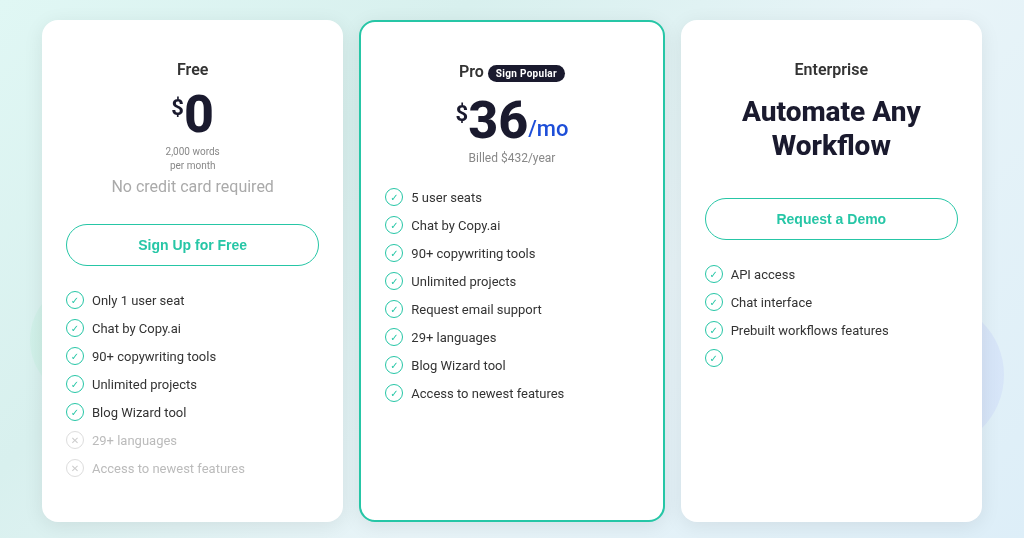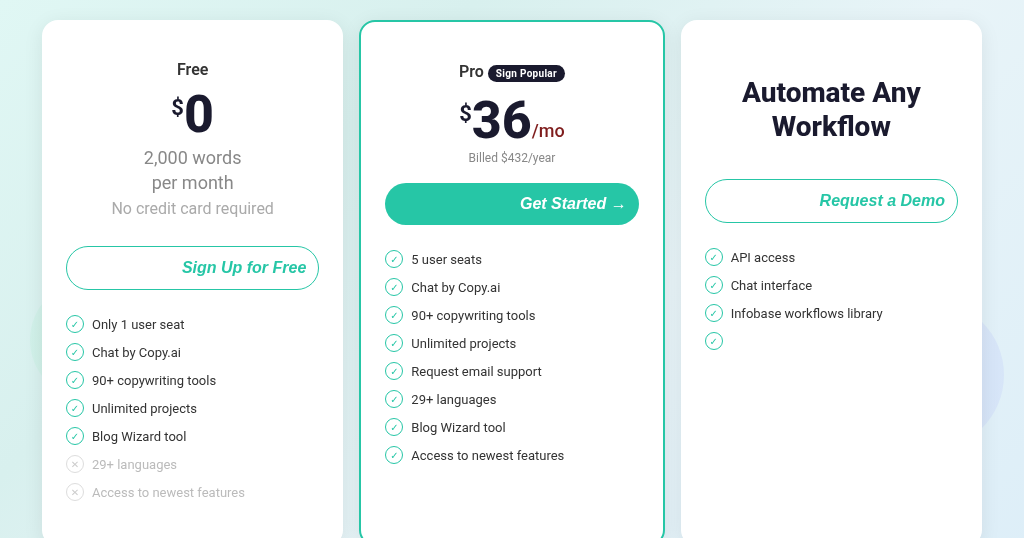--- a/index.html
+++ b/index.html
@@ -111,35 +111,35 @@
     }
 
     .price-amount {
       font-size: 52px;
       font-weight: 800;
       color: #1a1a2e;
       line-height: 1;
     }
 
     .price-period {
-      font-size: 18px;
+      font-size: 22px;
       font-weight: 500;
-      color: #7f1d1d;
+      color: #1d4ed8;
       align-self: flex-end;
       margin-bottom: 6px;
     }
 
     .price-subtitle {
       font-size: 12px;
       color: #888;
       margin-bottom: 6px;
     }
 
     .price-words {
-      font-size: 18px;
+      font-size: 10px;
       color: #888;
       text-align: center;
       line-height: 1.4;
       margin-bottom: 4px;
     }
 
     .price-note {
       font-size: 16px;
       color: #aaa;
       text-align: center;
@@ -160,28 +160,27 @@
       color: #1a1a2e;
       line-height: 1.2;
       margin: 16px 0 24px;
     }
 
     .btn {
       display: block;
       width: 100%;
       padding: 12px;
       border-radius: 25px;
-      font-size: 16px;
+      font-size: 14px;
       font-weight: 600;
       cursor: pointer;
-      text-align: right;
+      text-align: center;
       border: none;
       margin-bottom: 20px;
       transition: opacity 0.2s;
-      font-style: italic;
     }
 
     .btn-outline {
       background: transparent;
       border: 1.5px solid #26c6a6;
       color: #26c6a6;
     }
 
     .btn-filled {
       background: #26c6a6;
@@ -294,21 +293,20 @@
       <span class="plan-name">Pro</span>
       <span class="badge-popular">Sign Popular</span>
     </div>
         <div class="price-row">
       <span class="price-currency">$</span>
       <span class="price-amount">36</span>
       <span class="price-period">/mo</span>
     </div>
         <div class="price-subtitle">Billed $432/year</div>
       </div>
-      <button class="btn btn-filled">Get Started →</button>
       <ul class="features-list">
         <li class="feature-item enabled">
       <span class="check-icon">✓</span>
       <span>5 user seats</span>
     </li>
         <li class="feature-item enabled">
       <span class="check-icon">✓</span>
       <span>Chat by Copy.ai</span>
     </li>
         <li class="feature-item enabled">
@@ -332,34 +330,35 @@
       <span>Blog Wizard tool</span>
     </li>
         <li class="feature-item enabled">
       <span class="check-icon">✓</span>
       <span>Access to newest features</span>
     </li>
       </ul>
     </div>
     <div class="pricing-card">
       <div class="card-header">
+        <div class="plan-name">Enterprise</div>
         <div class="enterprise-title">Automate Any Workflow</div>
       </div>
       <button class="btn btn-outline">Request a Demo</button>
       <ul class="features-list">
         <li class="feature-item enabled">
       <span class="check-icon">✓</span>
       <span>API access</span>
     </li>
         <li class="feature-item enabled">
       <span class="check-icon">✓</span>
       <span>Chat interface</span>
     </li>
         <li class="feature-item enabled">
       <span class="check-icon">✓</span>
-      <span>Infobase workflows library</span>
+      <span>Prebuilt workflows features</span>
     </li>
         <li class="feature-item enabled">
       <span class="check-icon">✓</span>
     </li>
       </ul>
     </div>
   </div>
 
 </body></html>

